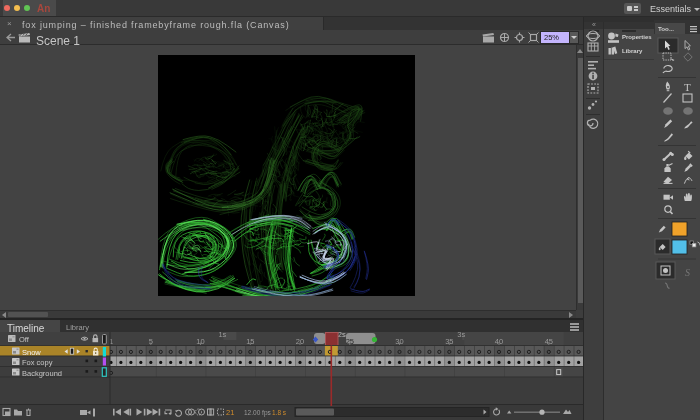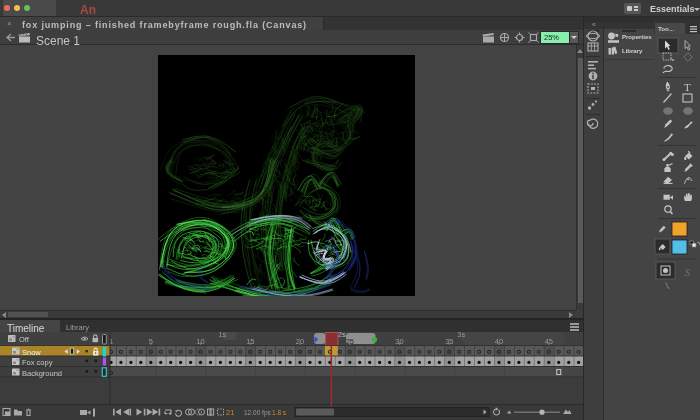--- a/index.html
+++ b/index.html
@@ -9,32 +9,32 @@
 </style>
 </head>
 <body>
 <div id="app">
 
   <div class="abs" style="left:0;top:0;width:700px;height:17px;background:#393939;border-bottom:1px solid #2a2a2a;box-sizing:border-box;"></div>
   <div class="abs" style="left:3px;top:0;width:53px;height:16px;background:#4a4a4a;"></div>
   <div class="abs" style="left:4px;top:5px;width:6px;height:6px;border-radius:50%;background:#ee6a5f;"></div>
   <div class="abs" style="left:14px;top:5px;width:6px;height:6px;border-radius:50%;background:#f5bf4f;"></div>
   <div class="abs" style="left:24px;top:5px;width:6px;height:6px;border-radius:50%;background:#61c554;"></div>
-  <div class="abs" style="left:37px;top:3px;color:#a8473d;font-size:12px;font-weight:bold;margin-left:43px;">An</div>
+  <div class="abs" style="left:37px;top:3px;color:#a8473d;font-size:10px;font-weight:bold;">An</div>
   <div class="abs" style="left:624px;top:3px;width:17px;height:11px;background:#565656;border-radius:2px;"></div>
   <div class="abs" style="left:627px;top:6px;width:5px;height:5px;background:#c9c9c9;border-radius:1px;"></div>
   <div class="abs" style="left:634px;top:6px;width:4px;height:2px;background:#c9c9c9;"></div>
   <div class="abs" style="left:634px;top:9px;width:4px;height:2px;background:#c9c9c9;"></div>
-  <div class="abs" style="left:650px;top:4px;font-weight:bold;color:#cfcfcf;font-size:9px;">Essentials</div>
+  <div class="abs" style="left:650px;top:4px;font-weight:normal;color:#cfcfcf;font-size:9px;">Essentials</div>
   <div class="abs" style="left:694px;top:8px;width:0;height:0;border-left:3px solid transparent;border-right:3px solid transparent;border-top:3px solid #bbb;"></div>
 
   <div class="abs" style="left:0;top:17px;width:583px;height:13px;background:#333333;"></div>
   <div class="abs" style="left:0;top:17px;width:324px;height:13px;background:#404040;border-right:1px solid #2a2a2a;box-sizing:border-box;"></div>
   <div class="abs" style="left:7px;top:19px;color:#999;font-size:8px;">×</div>
-  <div class="abs" style="left:22px;top:19.5px;color:#bdbdbd;font-size:9px;font-weight:bold;letter-spacing:0.85px;">fox jumping – finished framebyframe rough.fla (Canvas)</div>
+  <div class="abs" style="left:22px;top:19.5px;color:#bdbdbd;font-size:9px;font-weight:normal;letter-spacing:0.85px;">fox jumping – finished framebyframe rough.fla (Canvas)</div>
 
   <div class="abs" style="left:0;top:30px;width:583px;height:15px;background:#3e3e3e;border-bottom:1px solid #2c2c2c;box-sizing:border-box;"></div>
   <svg class="abs" style="left:6px;top:33px;" width="10" height="9" viewBox="0 0 10 9">
       <path d="M5 1 L1 4.5 L5 8 M1 4.5 H9" stroke="#9a9a9a" stroke-width="1.3" fill="none"></path>
     </svg>
   <svg class="abs" style="left:18px;top:33px;" width="13" height="10" viewBox="0 0 13 10">
     <rect x="1" y="3.5" width="11" height="6" fill="#b9b9b9"></rect>
     <path d="M1 3.5 L12 2 L11.4 0 L0.5 1.6 Z" fill="#b9b9b9"></path>
     <path d="M1.5 3 L3.5 1 M4.5 2.7 L6.5 0.8 M7.5 2.4 L9.5 0.5" stroke="#3e3e3e" stroke-width="0.8"></path>
   </svg>
@@ -48,21 +48,21 @@
     <path d="M5.5 1.5 L5.5 9.5 M1.5 5.5 L9.5 5.5" stroke="#a9a9a9" stroke-width="1"></path>
   </svg>
   <svg class="abs" style="left:514px;top:32px;" width="11" height="11" viewBox="0 0 11 11">
     <circle cx="5.5" cy="5.5" r="3" fill="none" stroke="#a9a9a9" stroke-width="1.2"></circle>
     <path d="M5.5 0.5 L5.5 3 M5.5 8 L5.5 10.5 M0.5 5.5 L3 5.5 M8 5.5 L10.5 5.5" stroke="#a9a9a9" stroke-width="1.2"></path>
   </svg>
   <svg class="abs" style="left:528px;top:32px;" width="11" height="11" viewBox="0 0 11 11">
     <rect x="2.5" y="2.5" width="6" height="6" fill="none" stroke="#a9a9a9" stroke-width="1.2"></rect>
     <path d="M0.5 0.5 L2 2 M10.5 0.5 L9 2 M0.5 10.5 L2 9 M10.5 10.5 L9 9" stroke="#a9a9a9" stroke-width="1"></path>
   </svg>
-  <div class="abs" style="left:540px;top:31px;width:26px;height:11px;background:#86efac;border:1px solid #2a2a2a;color:#222;font-size:7.5px;line-height:11px;padding-left:3px;">25%</div>
+  <div class="abs" style="left:540px;top:31px;width:26px;height:11px;background:#c4b5fd;border:1px solid #2a2a2a;color:#222;font-size:7.5px;line-height:11px;padding-left:3px;">25%</div>
   <div class="abs" style="left:569px;top:31px;width:10px;height:13px;background:#585858;border:1px solid #2a2a2a;box-sizing:border-box;"></div>
   <div class="abs" style="left:571px;top:36px;width:0;height:0;border-left:3px solid transparent;border-right:3px solid transparent;border-top:3px solid #ccc;"></div>
 
   <div class="abs" style="left:0;top:45px;width:576px;height:265px;background:#434343;"></div>
   <div class="abs" style="left:576px;top:45px;width:8px;height:273px;background:#3a3a3a;border-left:1px solid #2e2e2e;box-sizing:border-box;"></div>
   <div class="abs" style="left:577px;top:49px;width:0;height:0;border-left:3px solid transparent;border-right:3px solid transparent;border-bottom:4px solid #8a8a8a;"></div>
   <div class="abs" style="left:577px;top:310px;width:0;height:0;border-left:3px solid transparent;border-right:3px solid transparent;border-top:4px solid #8a8a8a;"></div>
   <div class="abs" style="left:0;top:310px;width:576px;height:8px;background:#3a3a3a;border-top:1px solid #2e2e2e;box-sizing:border-box;"></div>
   <div class="abs" style="left:2px;top:312px;width:0;height:0;border-top:3px solid transparent;border-bottom:3px solid transparent;border-right:4px solid #8a8a8a;"></div>
   <div class="abs" style="left:8px;top:311.5px;width:40px;height:5.5px;background:#525252;border-radius:1px;"></div>

